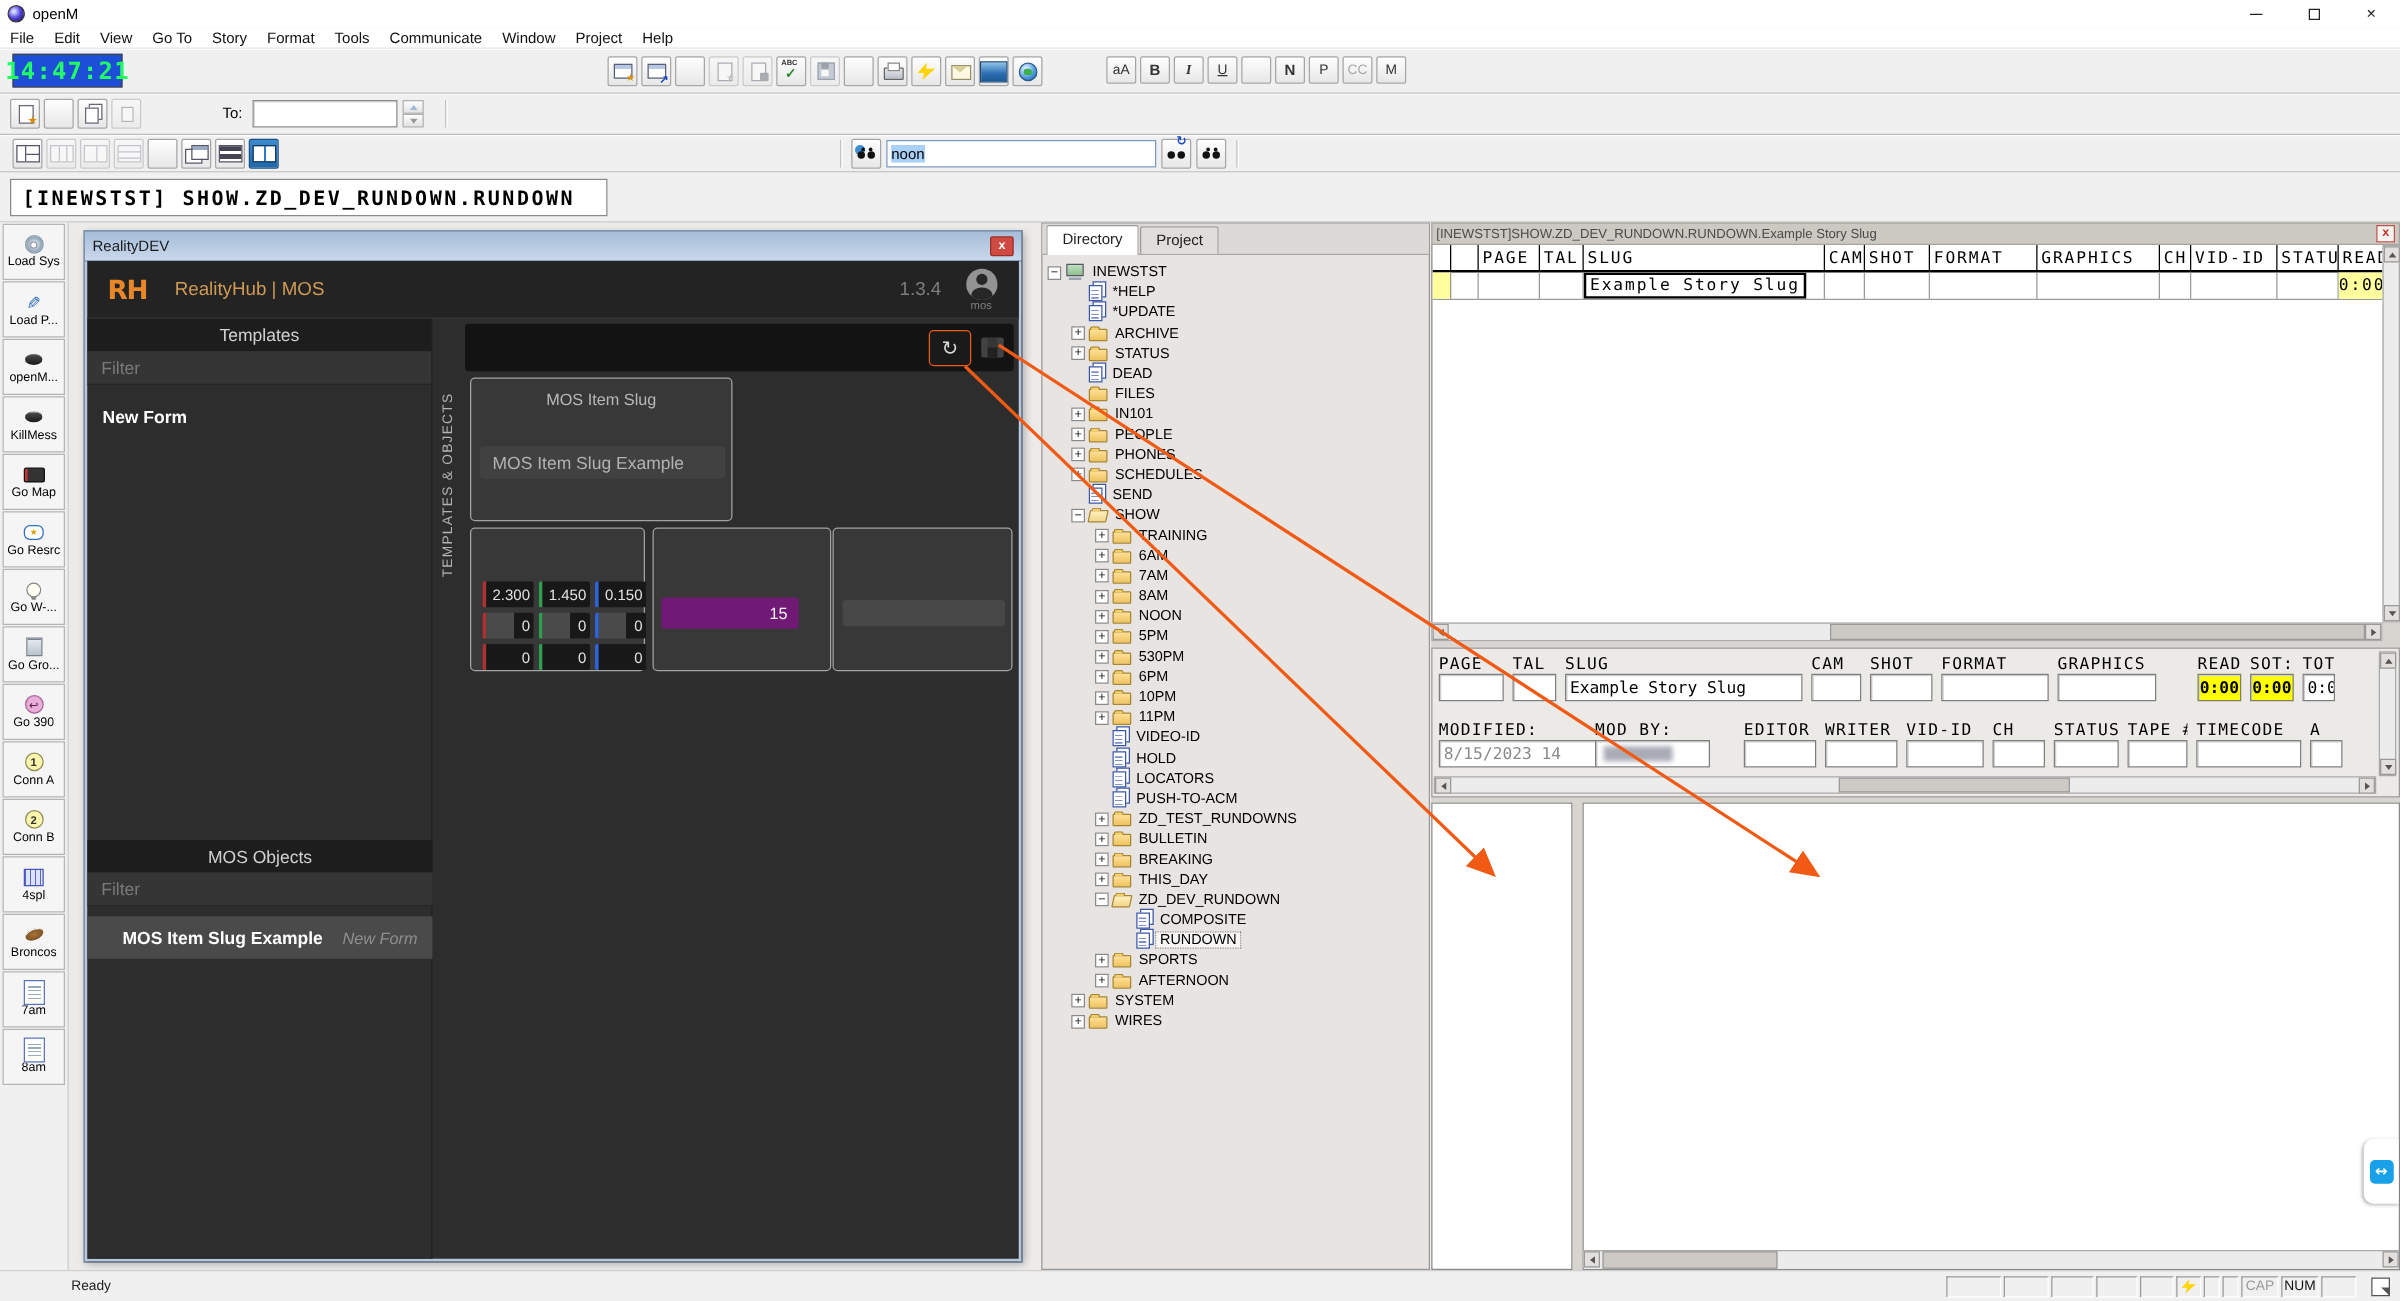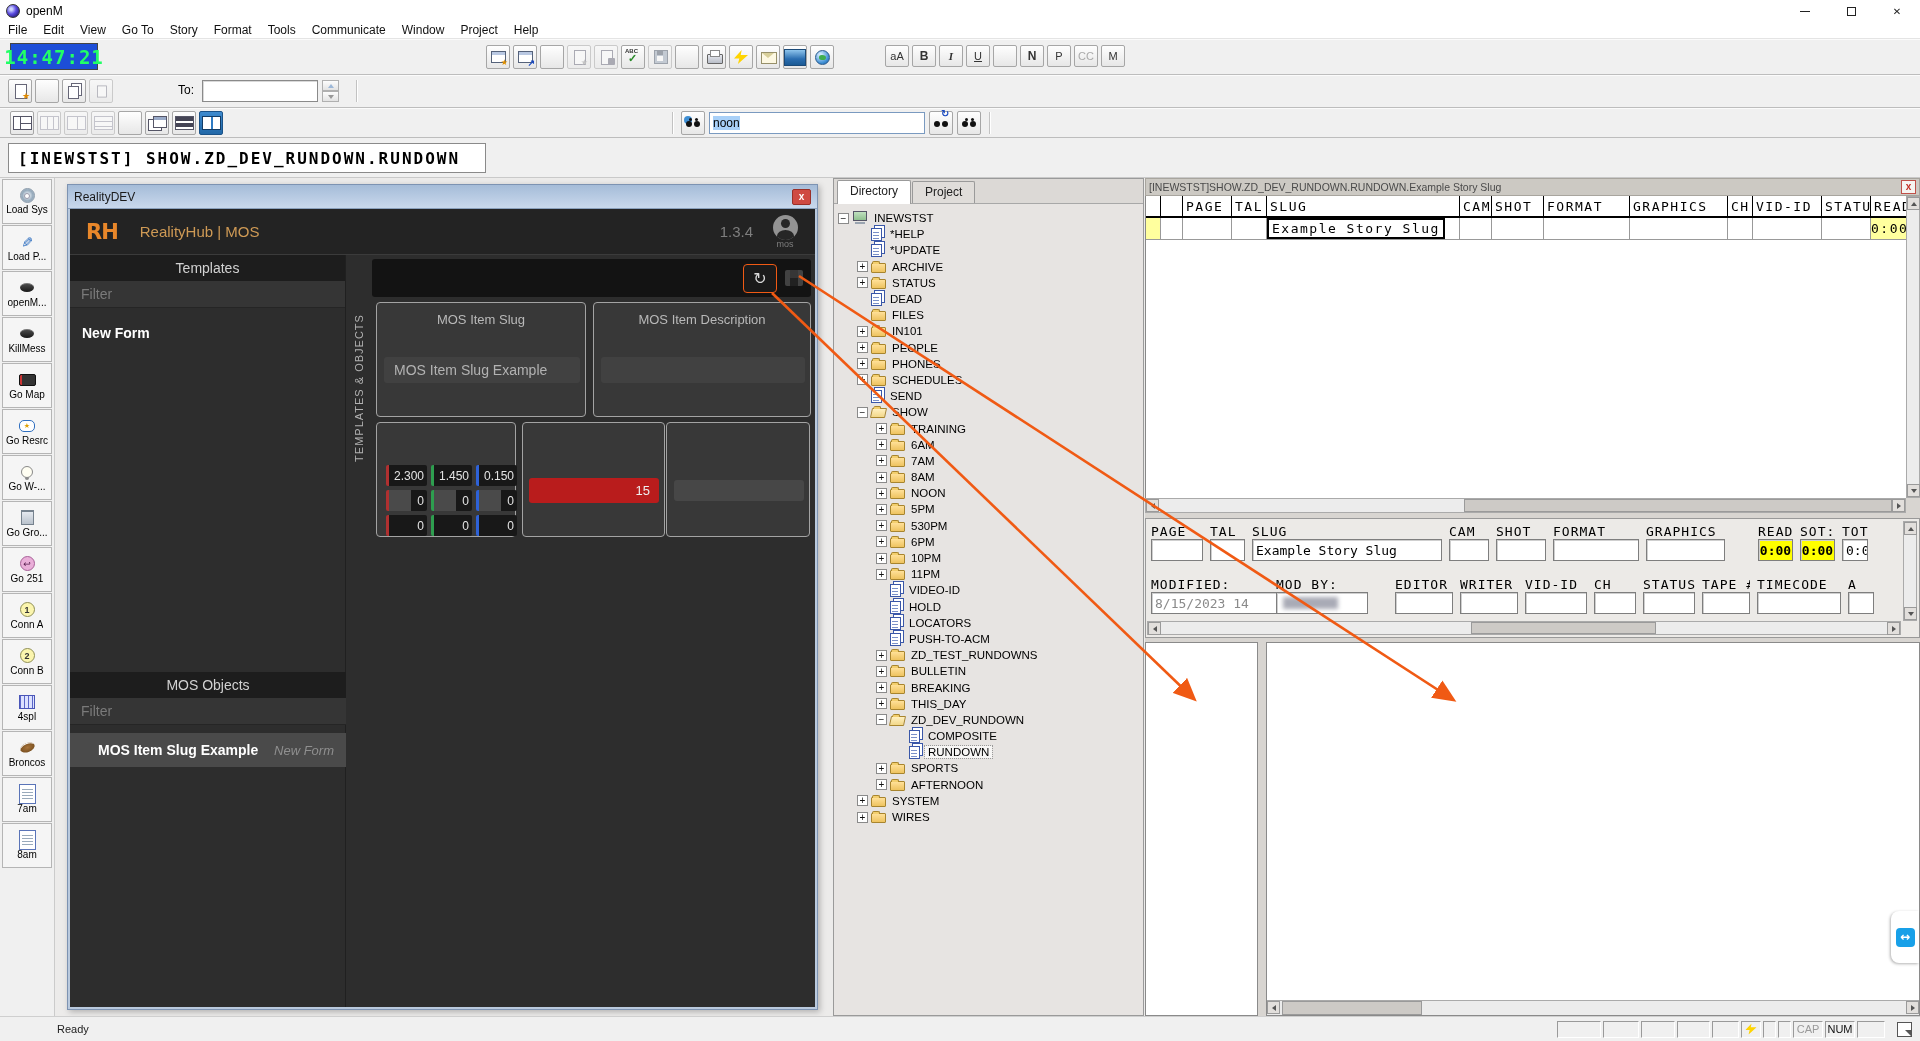--- a/index.html
+++ b/index.html
@@ -131,21 +131,21 @@
 #mos-save::before{content:"";position:absolute;inset:0;background:#6a6a6a;border-radius:2px}
 #mos-save::after{content:"";position:absolute;left:5px;top:8px;width:8px;height:8px;background:#2d2d2d;box-shadow:0 -8px 0 0 #2d2d2d60}
 .rh-panel{position:absolute;background:#383838;border:1px solid #a3a3a3;border-radius:4px}
 .rh-panel .pl{display:block;text-align:center;color:#b9b9b9;font-size:13px;margin-top:9px}
 .rh-input{position:absolute;background:#414141;border-radius:3px;color:#b2b2b2;font-size:14px;display:flex;align-items:center;padding:0 10px;overflow:hidden}
 #rgb-grid{position:absolute;left:9px;top:42px;display:grid;grid-template-columns:repeat(3,41px);grid-auto-rows:21px;gap:4px}
 .rgb-cell{display:flex;overflow:hidden;border-radius:2px}
 .rgb-bar{width:3px;flex:none}
 .rgb-val{flex:1;background:#181818;color:#e4e4e4;font-size:12px;display:flex;align-items:center;justify-content:flex-end;padding-right:3px;overflow:hidden;white-space:nowrap}
 .rgb-cell.mid .rgb-val{background:linear-gradient(to right,#4a4a4a 0 58%,#181818 58%)}
-#cnt-input{position:absolute;left:6px;top:55px;width:130px;height:25px;background:#b91c1c;border-radius:3px;color:#eee;font-size:13px;display:flex;align-items:center;justify-content:flex-end;padding-right:9px}
+#cnt-input{position:absolute;left:6px;top:55px;width:110px;height:25px;background:#701a75;border-radius:3px;color:#eee;font-size:13px;display:flex;align-items:center;justify-content:flex-end;padding-right:9px}
 #p5-input{position:absolute;left:7px;top:57px;width:130px;height:21px;background:#474747;border-radius:3px}
 
 #dirpanel{position:absolute;left:833px;top:178px;width:311px;height:838px;background:#e7e4e2;border:1px solid #9a9a9a}
 #dirtabs{height:25px;background:#dcd9d6;display:flex;align-items:flex-end;padding-left:3px;border-bottom:1px solid #a8a8a8}
 .dtab{font-size:12px;padding:3px 12px 4px;border:1px solid #9a9a9a;border-bottom:none;background:#e0ddda;color:#222;margin-right:1px;border-radius:2px 2px 0 0}
 .dtab.active{background:#fff;position:relative;top:1px;padding-bottom:6px}
 #tree{padding:6px 0 0 4px;overflow:hidden;height:806px}
 .trow{display:flex;align-items:center;height:16.2px;white-space:nowrap}
 .trow .pad{flex:none}
 .tg{flex:none;width:11px;height:11px;border:1px solid #8a8a8a;background:#fff;font:10px/9px "Liberation Sans";text-align:center;color:#111;margin-right:3px}
@@ -416,21 +416,21 @@
     <div class="sb-btn">
       <span class="si si-lamp"></span>
       <span class="sb-label">Go W-...</span>
     </div>
     <div class="sb-btn">
       <span class="si si-cabinet"></span>
       <span class="sb-label">Go Gro...</span>
     </div>
     <div class="sb-btn">
       <span class="si si-go"></span>
-      <span class="sb-label">Go 251</span>
+      <span class="sb-label">Go 390</span>
     </div>
     <div class="sb-btn">
       <span class="si si-one"></span>
       <span class="sb-label">Conn A</span>
     </div>
     <div class="sb-btn">
       <span class="si si-two"></span>
       <span class="sb-label">Conn B</span>
     </div>
     <div class="sb-btn">
@@ -487,24 +487,20 @@
         <span>TEMPLATES &amp; OBJECTS</span>
       </div>
     <div id="rh-content">
       <div id="rh-strip">
         <div id="mos-refresh">↻</div>
         <span id="mos-save"></span>
       </div>
       <div class="rh-panel" style="left:6px;top:47px;width:210px;height:115px">
         <span class="pl">MOS Item Slug</span>
         <div class="rh-input" style="left:7px;top:54px;width:196px;height:26px">MOS Item Slug Example</div>
-      </div>
-      <div class="rh-panel" style="left:223px;top:47px;width:218px;height:115px">
-        <span class="pl">MOS Item Description</span>
-        <div class="rh-input" style="left:7px;top:54px;width:204px;height:26px"></div>
       </div>
       <div class="rh-panel" style="left:6px;top:167px;width:140px;height:115px">
         <div id="rgb-grid">
             <div class="rgb-cell">
               <span class="rgb-bar" style="background: rgb(176, 48, 48);"></span>
               <span class="rgb-val">2.300</span>
             </div>
             <div class="rgb-cell">
               <span class="rgb-bar" style="background: rgb(46, 158, 79);"></span>
               <span class="rgb-val">1.450</span>

